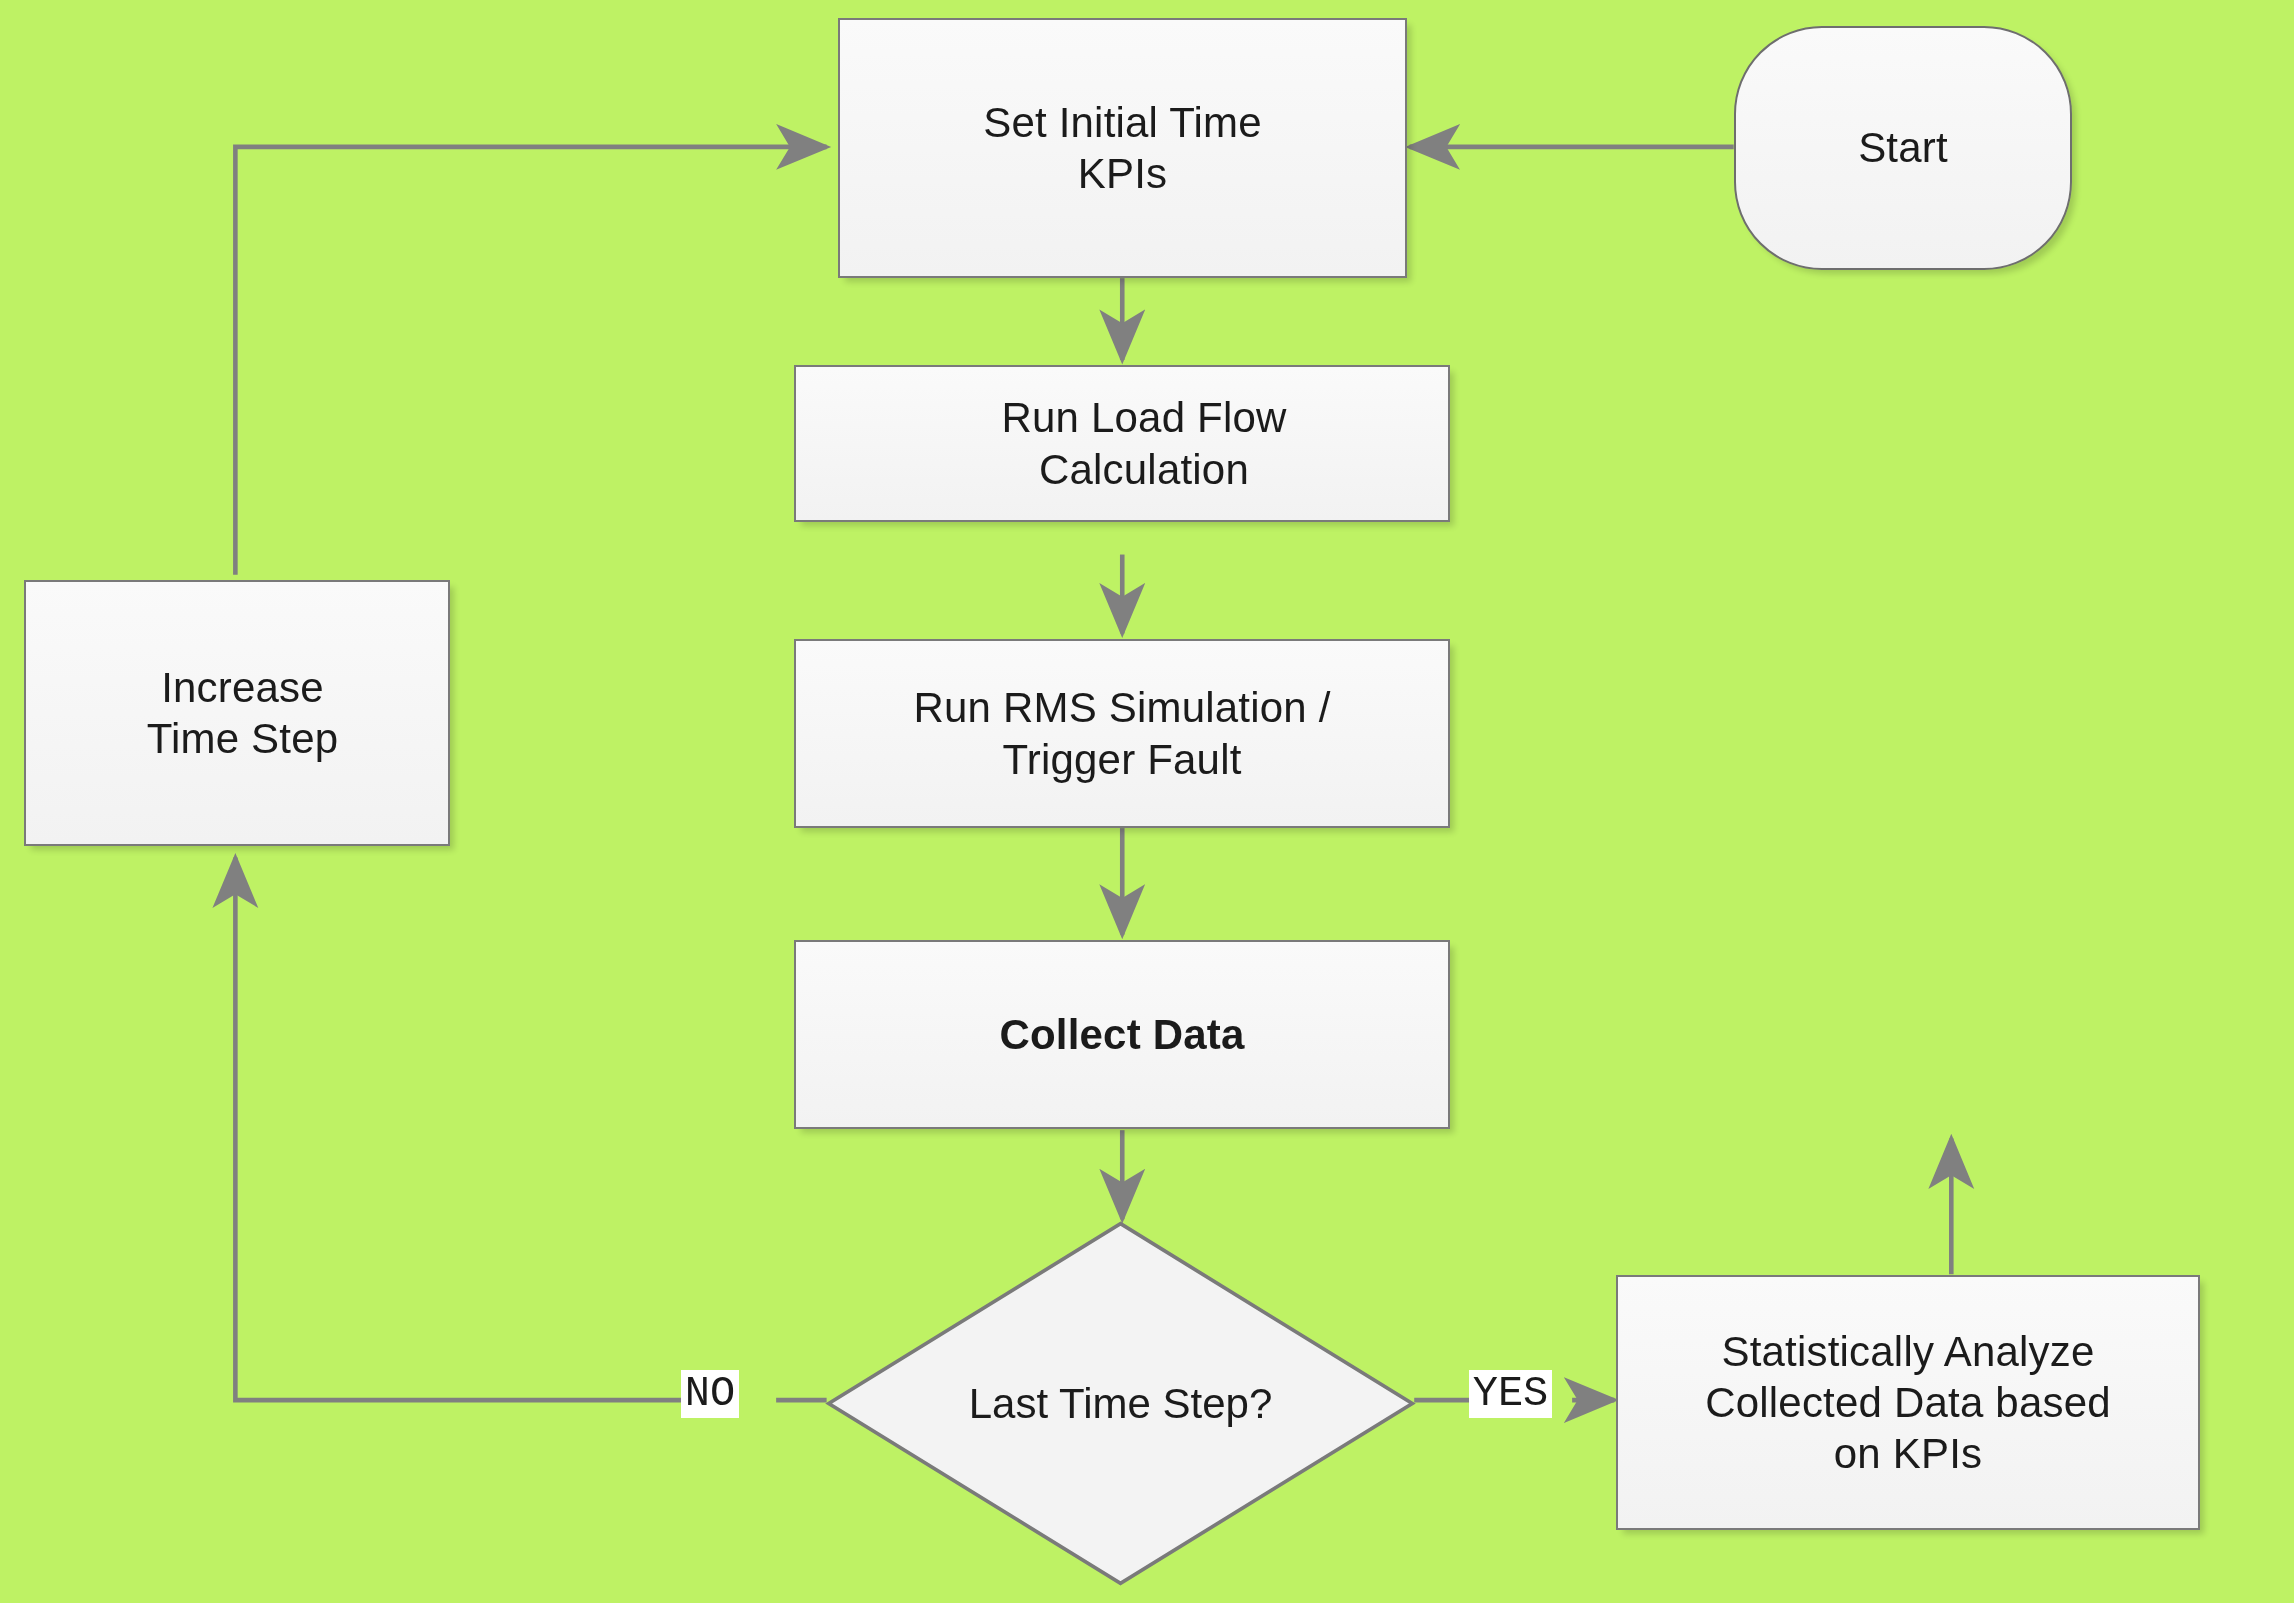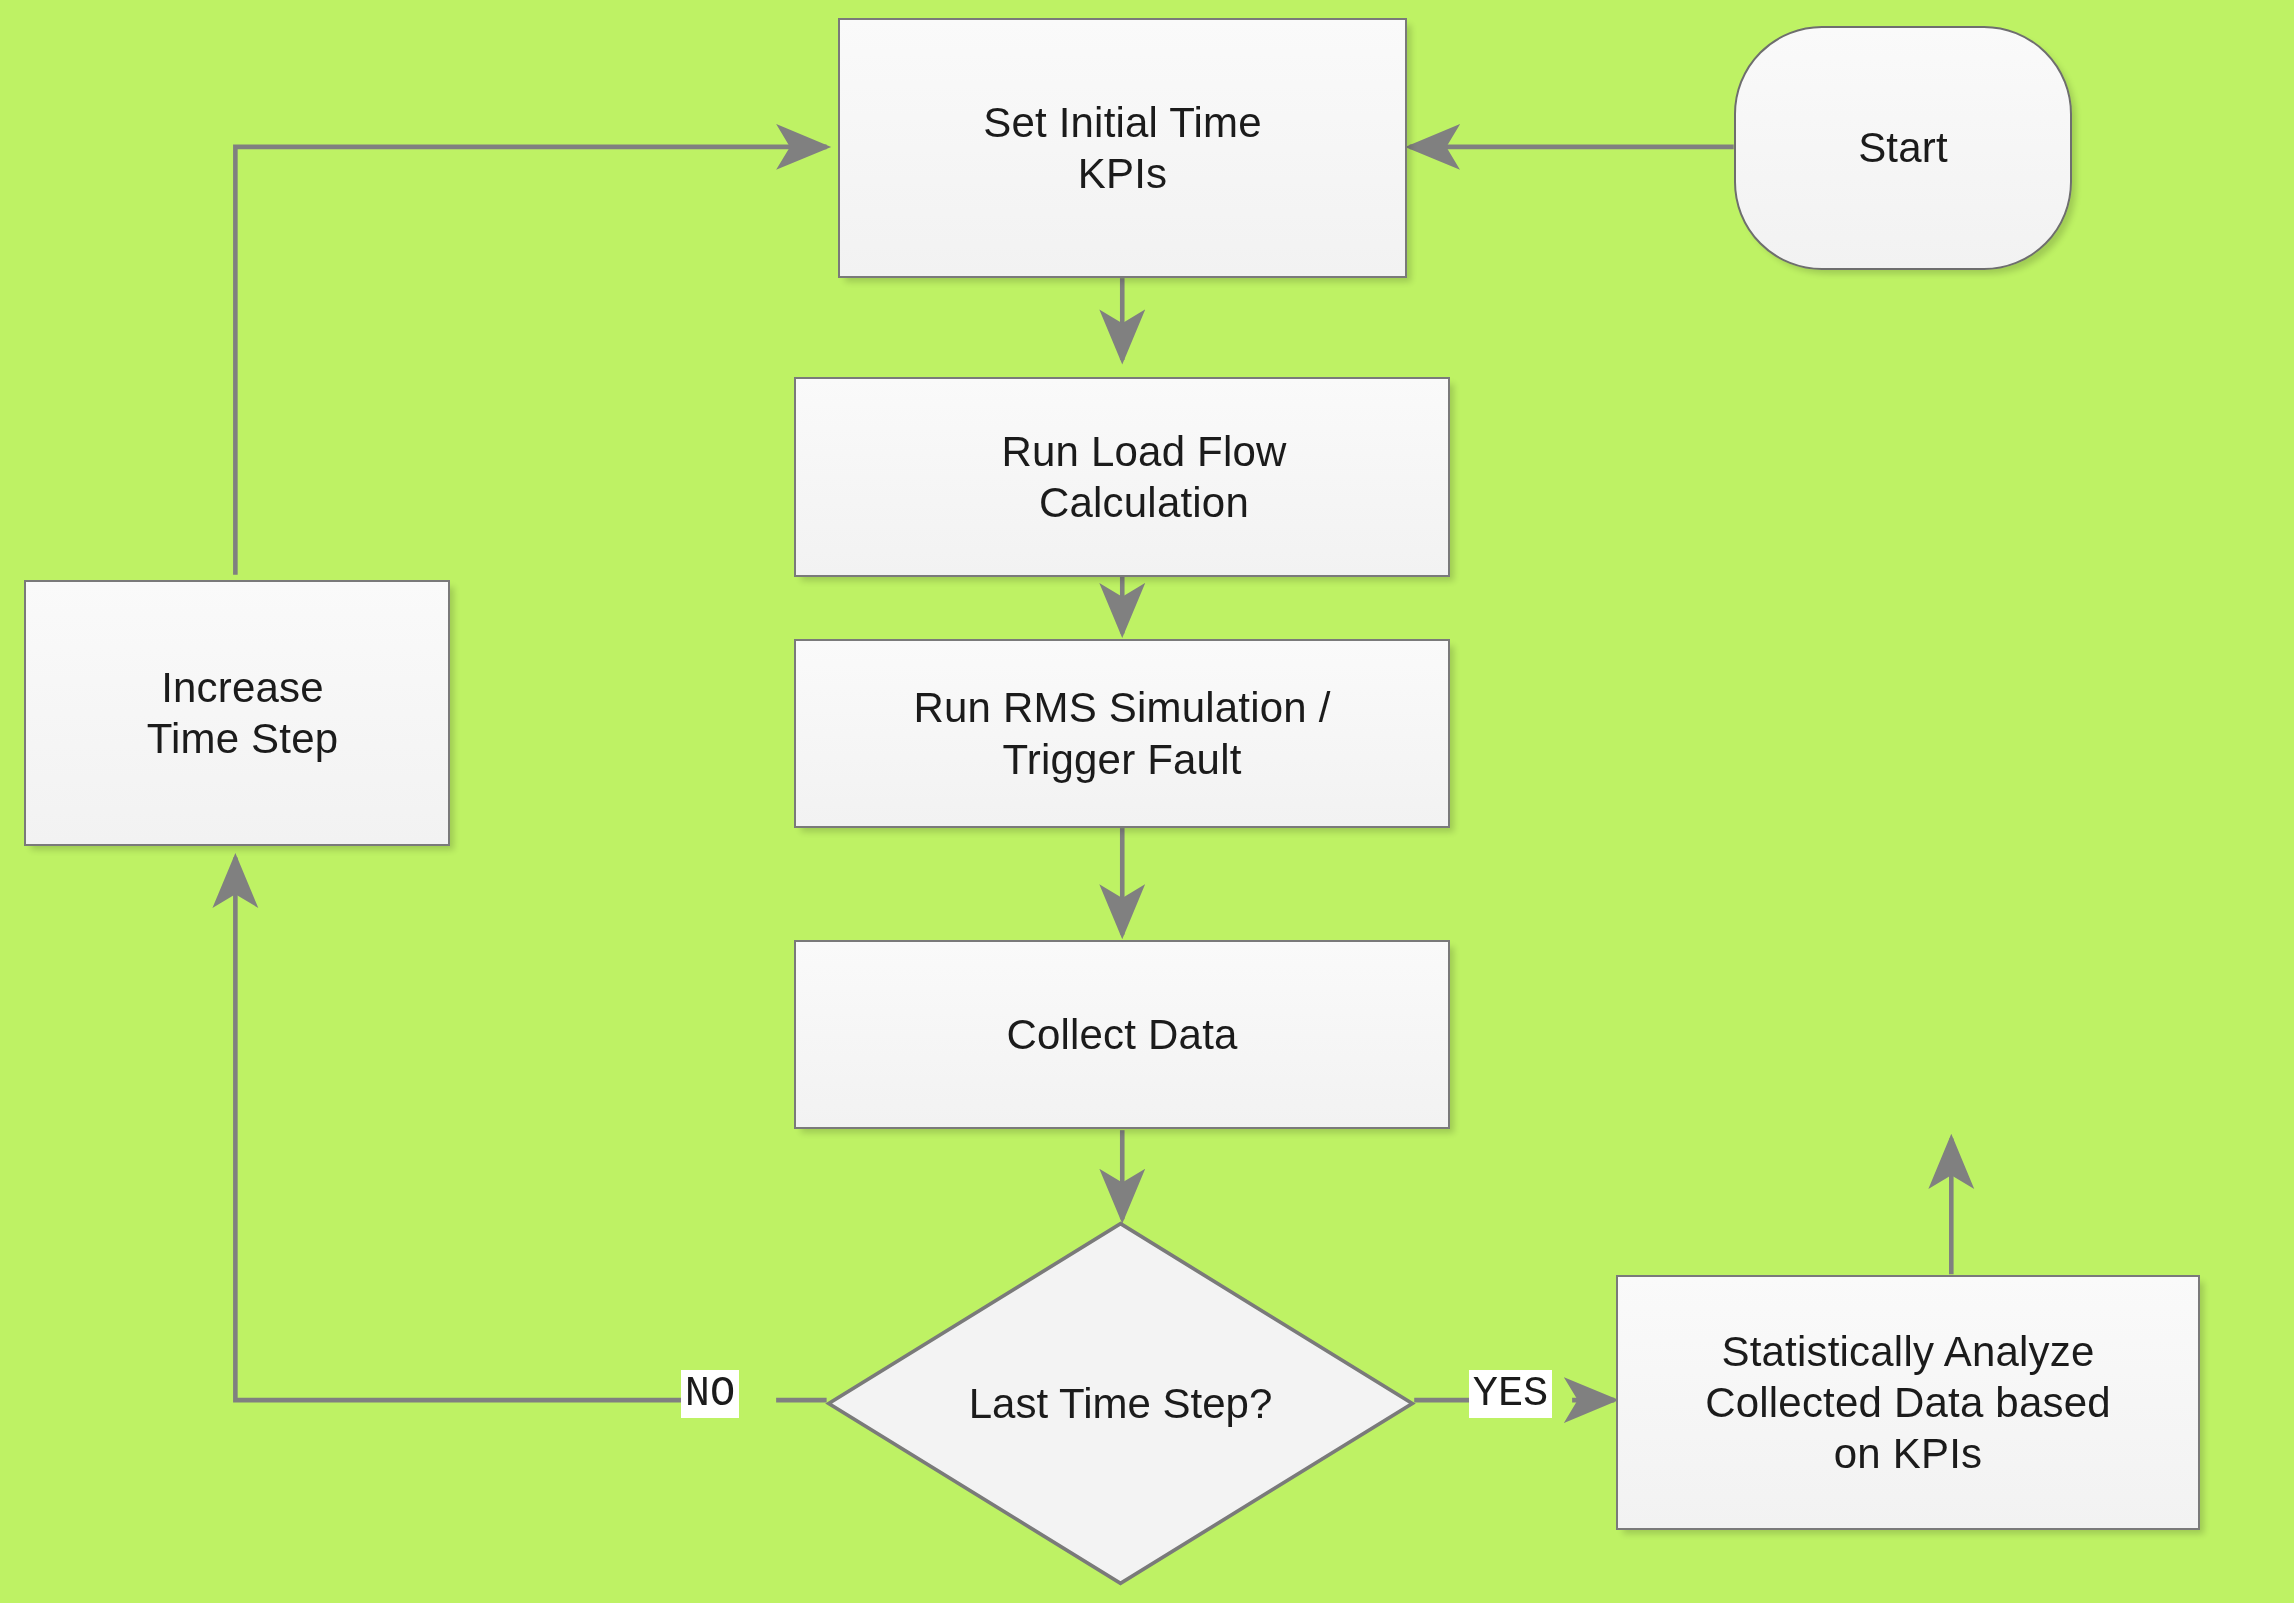--- a/index.html
+++ b/index.html
@@ -114,31 +114,31 @@
 
   <div class="node terminal" style="left:1734px; top:26px; width:338px; height:244px;">
     <span class="lbl">Start</span>
   </div>
 
   <div class="node" style="left:838px; top:18.4px; width:569px; height:260px;">
     <span class="lbl">Set Initial Time
 KPIs</span>
   </div>
 
-  <div class="node" style="left:794px; top:377px; width:656px; height:200px;padding-left:44px;">
+  <div class="node" style="left:794px; top:365px; width:656px; height:157px;padding-left:44px;">
     <span class="lbl">Run Load Flow
 Calculation</span>
   </div>
 
   <div class="node" style="left:794px; top:639px; width:656px; height:189px;">
     <span class="lbl">Run RMS Simulation /
 Trigger Fault</span>
   </div>
 
-  <div class="node" style="left:794px; top:940px; width:656px; height:189px;">
+  <div class="node" style="left:794px; top:940px; width:656px; height:189px;font-weight:bold;">
     <span class="lbl">Collect Data</span>
   </div>
 
   <div class="node" style="left:24px; top:580px; width:426px; height:266px;padding-left:11px;">
     <span class="lbl">Increase
 Time Step</span>
   </div>
 
   <div class="diamond-wrap" style="left:825px; top:1220px; width:591px; height:367px;">
     <svg width="591" height="367" viewBox="0 0 644 400" xmlns="http://www.w3.org/2000/svg">

